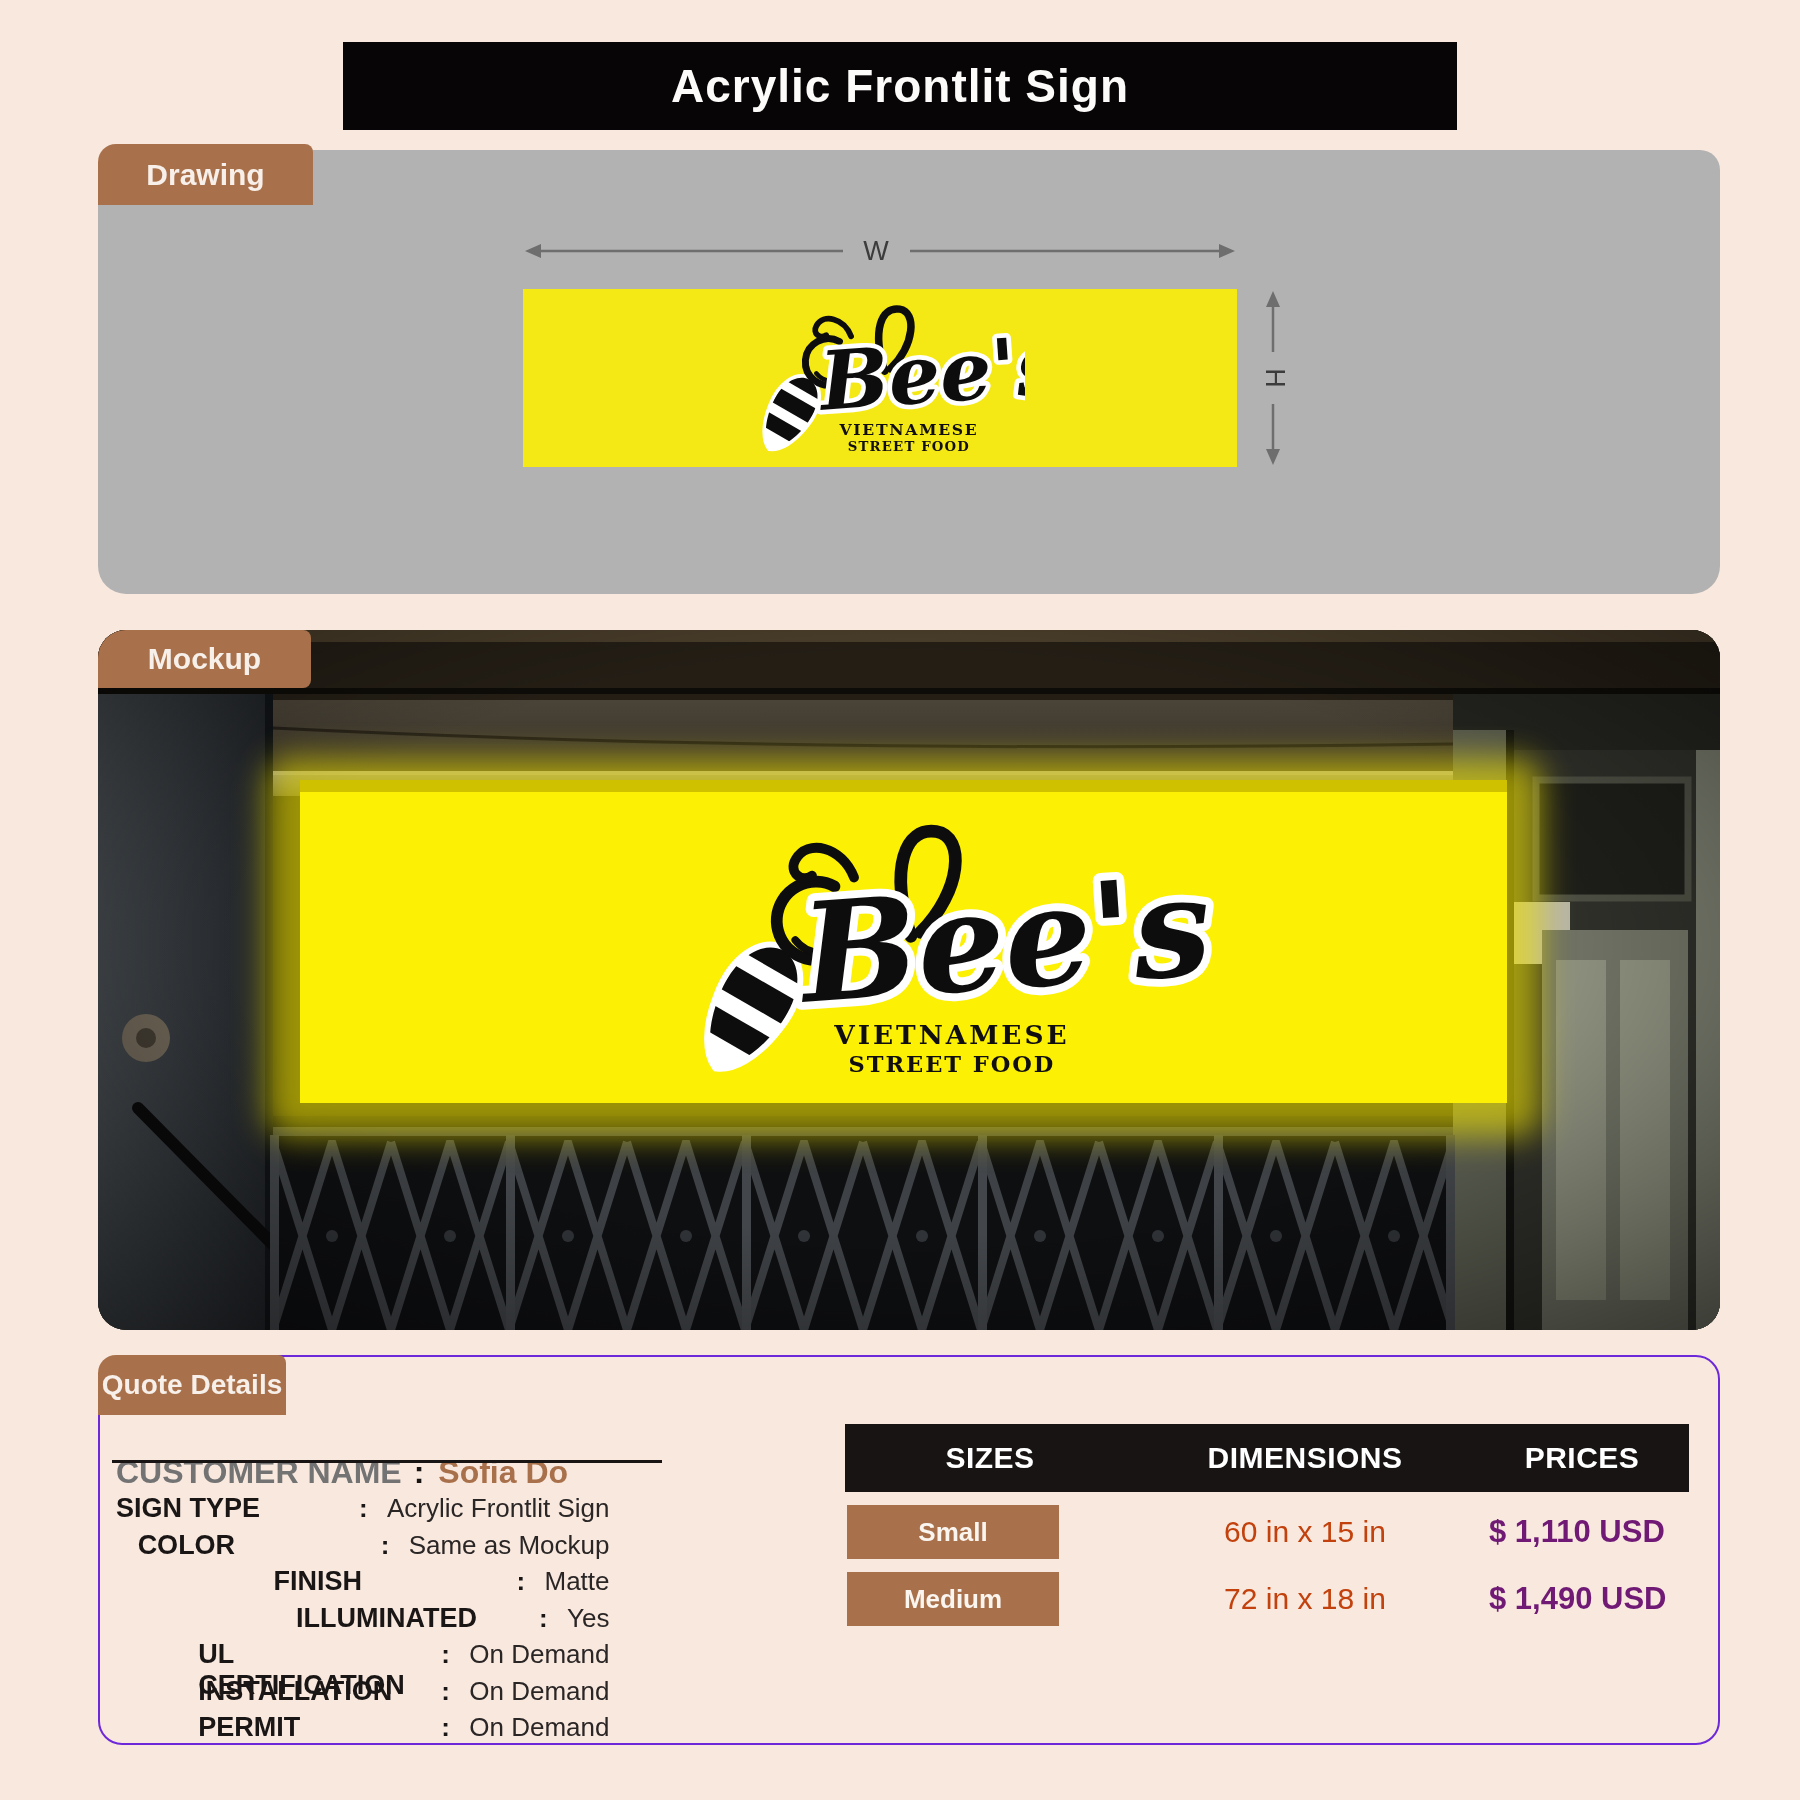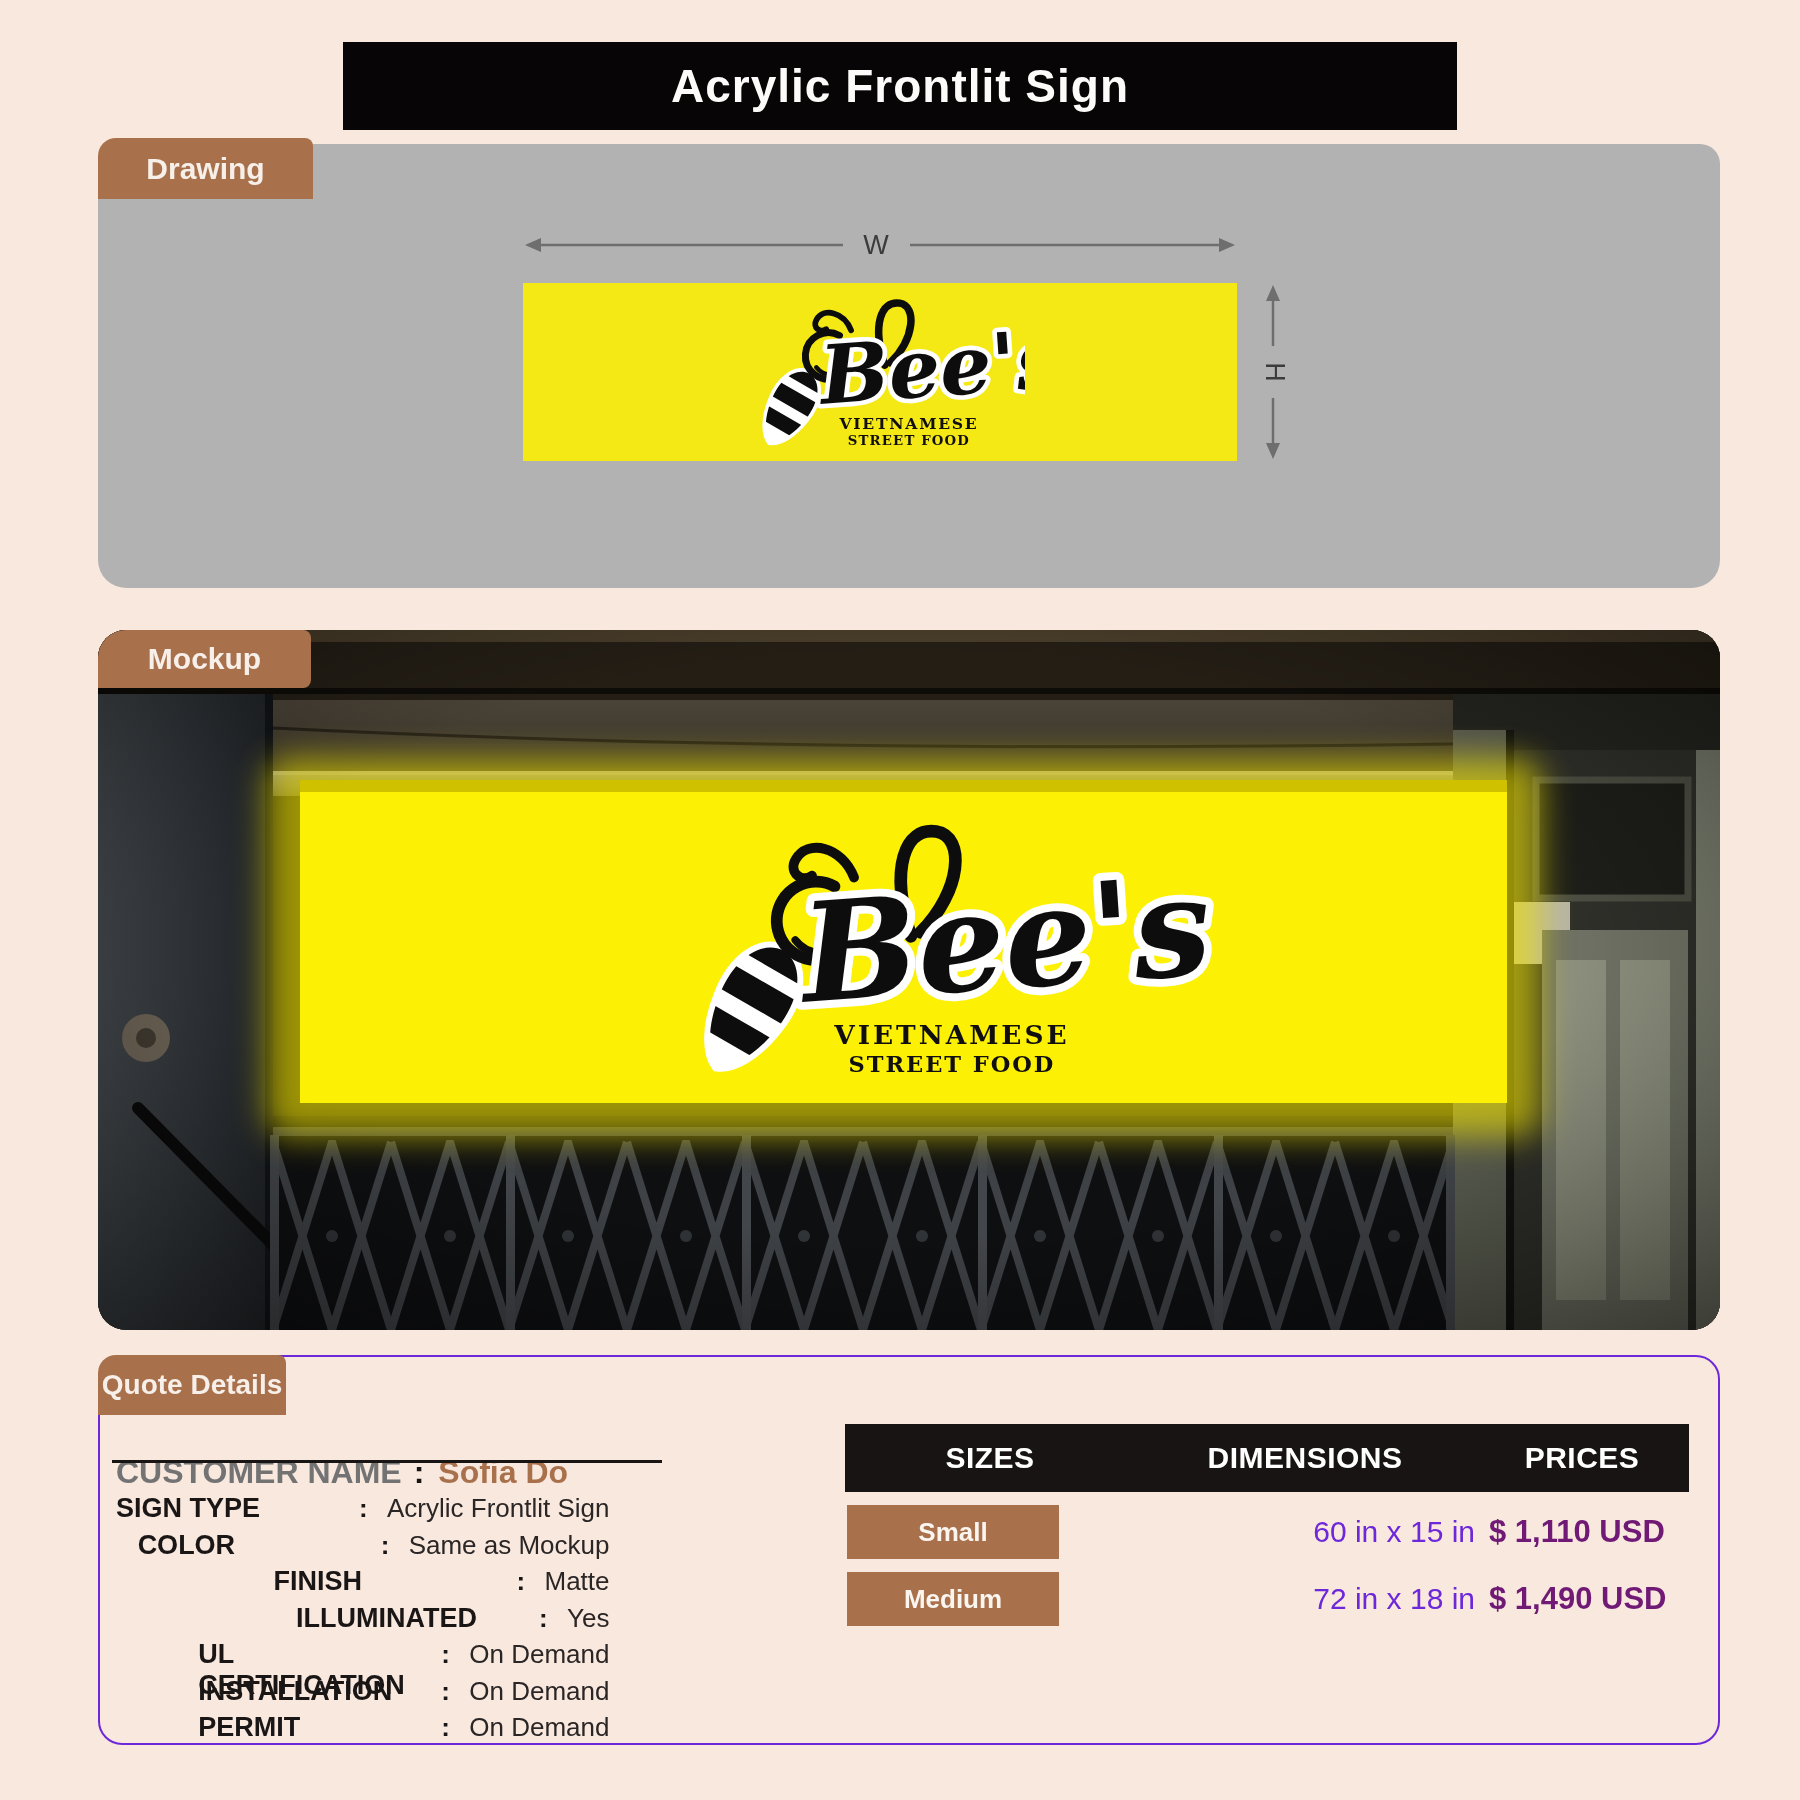--- a/index.html
+++ b/index.html
@@ -7,21 +7,21 @@
   .abs{position:absolute;}
 
   
   .title-banner{left:343px;top:42px;width:1114px;height:88px;background:#070505;display:flex;align-items:center;justify-content:center;}
   .title-banner span{color:#fdfbfa;font-size:46px;font-weight:800;letter-spacing:1px;}
 
   
   .tab{background:#a9714b;color:#f7efe9;font-weight:800;font-size:30px;display:inline-flex;align-items:center;justify-content:center;border-radius:18px 8px 0 0;z-index:5;}
 
   
-  .drawing-panel{left:98px;top:144px;width:1622px;height:444px;background:#b2b2b2;border-radius:20px 20px 28px 28px;}
+  .drawing-panel{left:98px;top:150px;width:1622px;height:444px;background:#b2b2b2;border-radius:20px 20px 28px 28px;}
   .drawing-tab{left:0;top:-6px;width:215px;height:61px;}
   .sign-drawing{left:425px;top:139px;width:714px;height:178px;background:#f5e915;display:flex;align-items:center;justify-content:center;}
 
   
   .mockup-panel{left:98px;top:630px;width:1622px;height:700px;border-radius:28px;overflow:hidden;background:#17150f;}
   .mockup-tab{left:0;top:0;width:213px;height:58px;border-radius:18px 8px 8px 0;}
 
   
   .quote-box{left:98px;top:1355px;width:1622px;height:390px;border:2px solid #6d28d9;border-radius:24px;background:#f8e8de;box-sizing:border-box;}
   .quote-tab{left:-2px;top:-2px;width:188px;height:60px;font-size:28px;}
@@ -35,21 +35,21 @@
   .field-row .flabel{width:243px;font-size:27px;font-weight:800;color:#1a1616;}
   .field-row .fcolon{width:28px;font-size:26px;font-weight:800;color:#1a1616;}
   .field-row .fvalue{font-size:26px;font-weight:400;color:#2b2626;}
 
   
   .ptable{left:745px;top:67px;width:844px;}
   .thead{display:grid;grid-template-columns:290px 340px 214px;height:68px;background:#181414;align-items:center;}
   .thead span{color:#ffffff;font-size:30px;font-weight:800;text-align:center;letter-spacing:0.5px;}
   .prow{display:grid;grid-template-columns:290px 340px 214px;align-items:center;margin-top:13px;height:54px;}
   .size-btn{width:212px;height:54px;margin-left:2px;background:#a9714b;color:#fbf5f0;font-size:26px;font-weight:800;display:flex;align-items:center;justify-content:center;border:none;cursor:pointer;}
-  .dimtxt{font-size:30px;font-weight:400;color:#6d28d9;text-align:right;}
+  .dimtxt{font-size:30px;font-weight:400;color:#c2410c;text-align:center;}
   .pricetxt{font-size:31px;font-weight:700;color:#701a75;text-align:left;padding-left:14px;white-space:nowrap;}
 </style>
 </head>
 <body>
 
 <svg width="0" height="0" style="position:absolute" aria-hidden="true">
   <defs>
     <symbol id="beelogo" viewBox="0 0 500 280" overflow="visible">
 
       <g transform="translate(96,198) rotate(30)">

